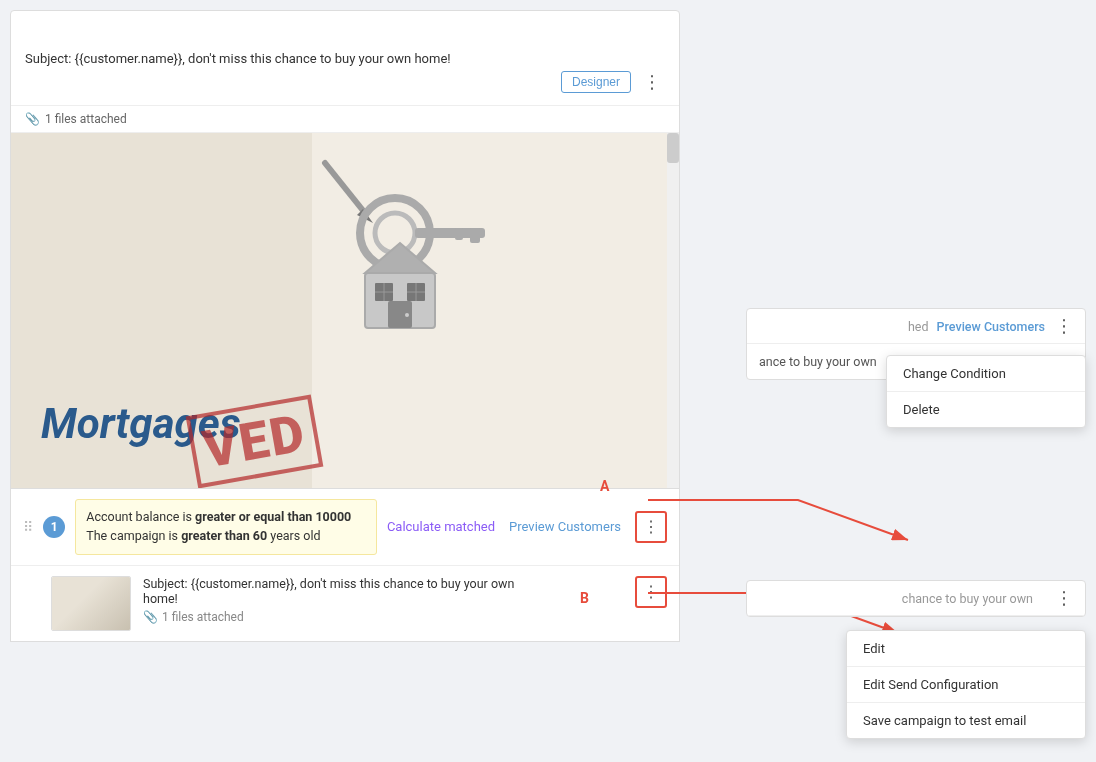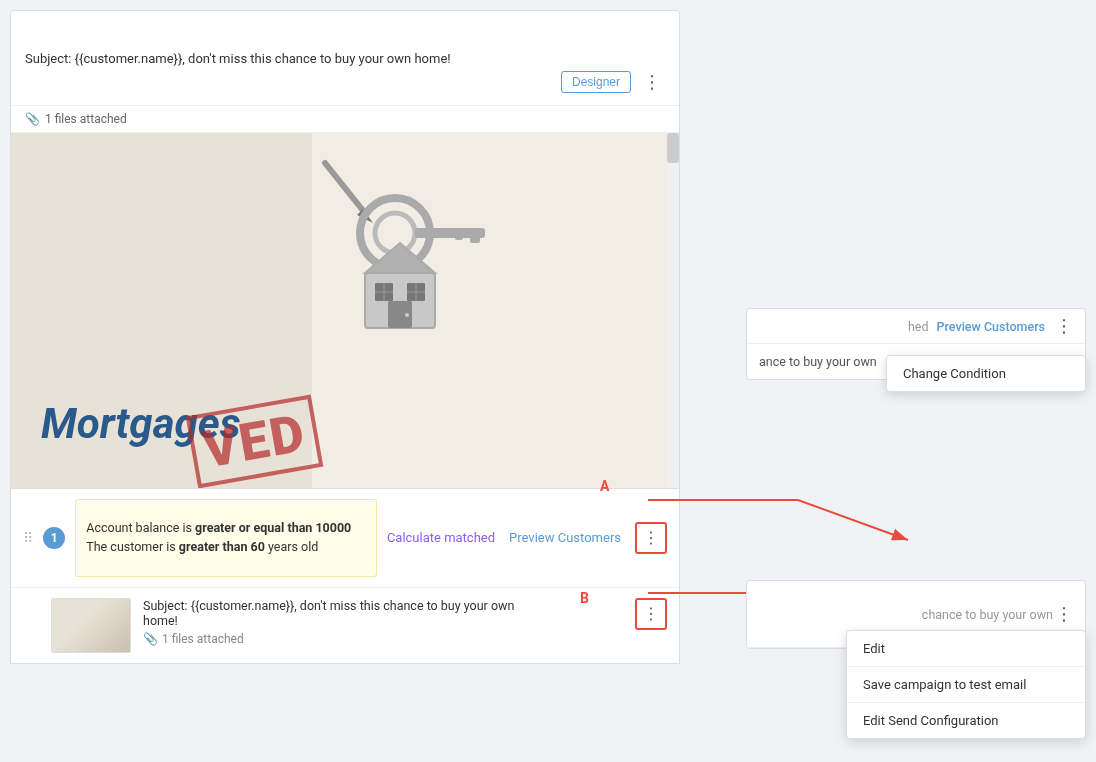--- a/index.html
+++ b/index.html
@@ -220,21 +220,21 @@
       justify-content: center;
       font-size: 12px;
       font-weight: bold;
       flex-shrink: 0;
     }
 
     .condition-text {
       flex: 1;
       background: #fffde7;
       border: 1px solid #f5e79e;
-      padding: 19px 10px;
+      padding: 8px 10px;
       border-radius: 3px;
       font-size: 12.5px;
       color: #333;
       line-height: 1.5;
     }
 
     .condition-text strong {
       font-weight: 700;
     }
 
@@ -410,23 +410,23 @@
       background: #fff;
       border: 1px solid #ddd;
       border-radius: 4px;
       overflow: hidden;
     }
 
     .right-panel-2-header {
       display: flex;
       align-items: center;
       justify-content: flex-end;
-      padding: 22px 10px;
+      padding: 6px 10px;
       border-bottom: 1px solid #eee;
-      gap: 0;
+      gap: 20px;
     }
 
     
     .dropdown-menu-2 {
       position: absolute;
       top: 630px;
       right: 10px;
       width: 240px;
       background: #fff;
       border: 1px solid #ddd;
@@ -521,21 +521,21 @@
     <span class="scroll-arrow">▶</span>
   </div>
 </div>
 
 <div class="condition-section">
   <div class="condition-row">
     <span class="drag-handle">⠿</span>
     <div class="condition-number">1</div>
     <div class="condition-text">
       <span>Account balance is </span><strong>greater or equal than 10000</strong><br>
-      <span>The customer is </span><strong>greater than 60</strong><span> years old</span>
+      <span>The campaign is </span><strong>greater than 60</strong><span> years old</span>
     </div>
     <div class="condition-actions">
       <a class="calc-matched-link">Calculate matched</a>
       <a class="preview-customers-link">Preview Customers</a>
       <button class="action-btn-red highlighted-btn">⋮</button>
     </div>
   </div>
   <div class="email-preview-row">
     <div class="email-thumb">
       <div class="email-thumb-img"></div>
@@ -582,26 +582,27 @@
     <span class="panel-tab-active">Preview Customers</span>
     <button class="panel-dots-btn">⋮</button>
   </div>
   <div class="right-panel-content">
     <span>ance to buy your own</span>
   </div>
 </div>
 
 <div class="dropdown-menu-1">
   <div class="dropdown-menu-item">Change Condition</div>
+  <div class="dropdown-menu-item">Delete</div>
 </div>
 
 <div class="right-panel-2">
   <div class="right-panel-2-header">
     <span class="panel-tab">chance to buy your own</span>
     <button class="panel-dots-btn">⋮</button>
   </div>
 </div>
 
 <div class="dropdown-menu-2">
   <div class="dropdown-menu-item">Edit</div>
+  <div class="dropdown-menu-item">Edit Send Configuration</div>
   <div class="dropdown-menu-item">Save campaign to test email</div>
-  <div class="dropdown-menu-item">Edit Send Configuration</div>
 </div>
 
 </body></html>

